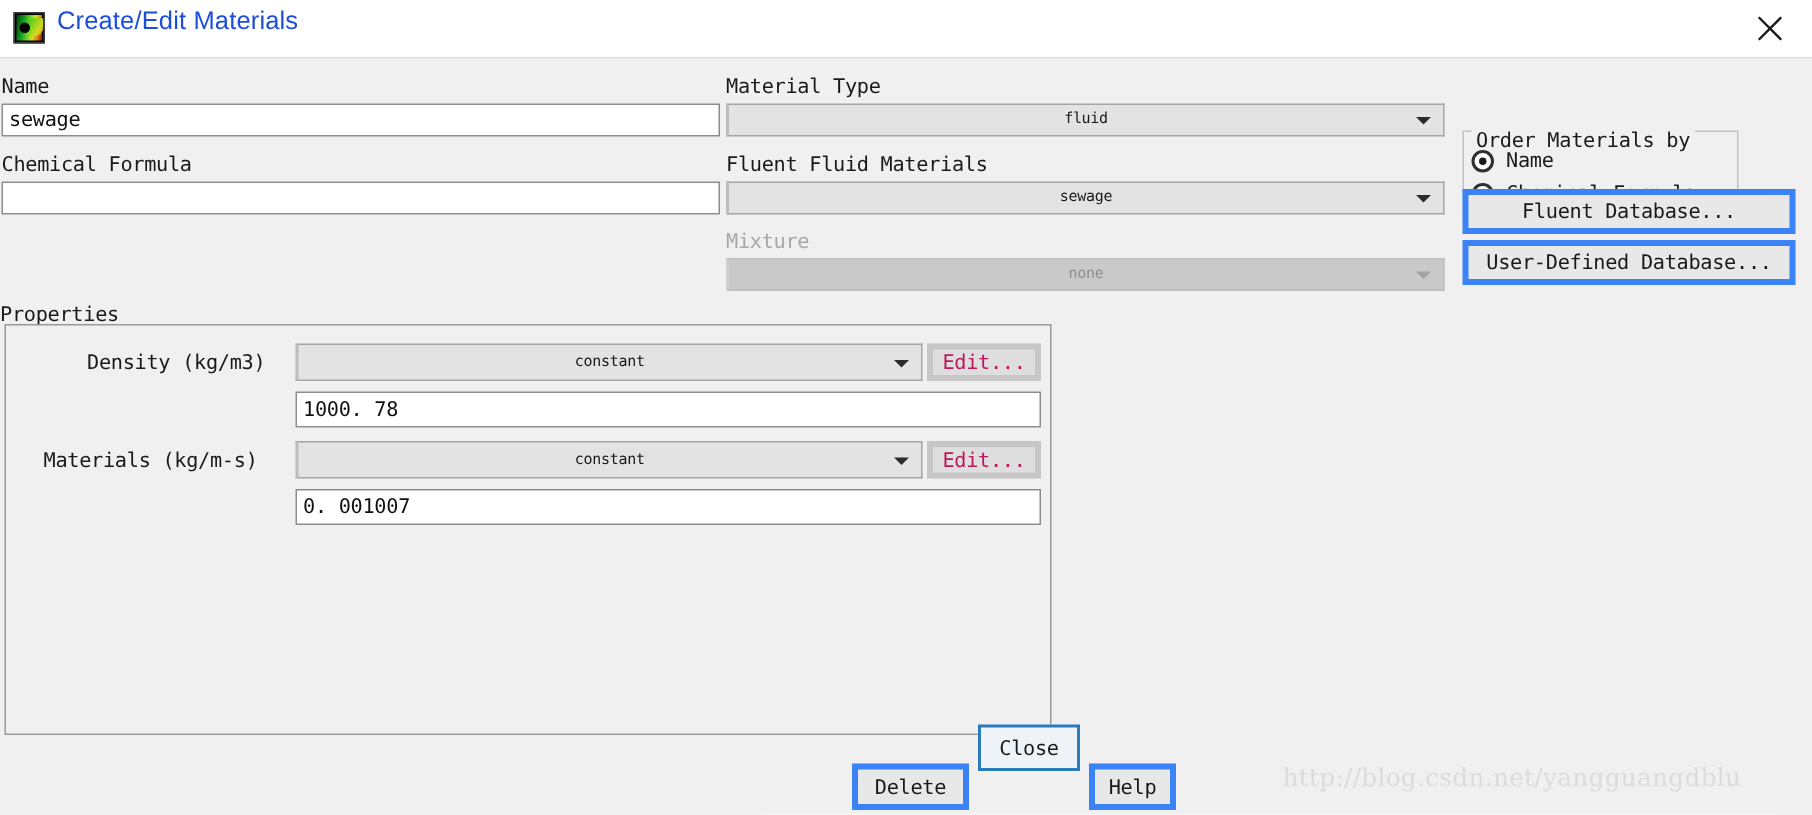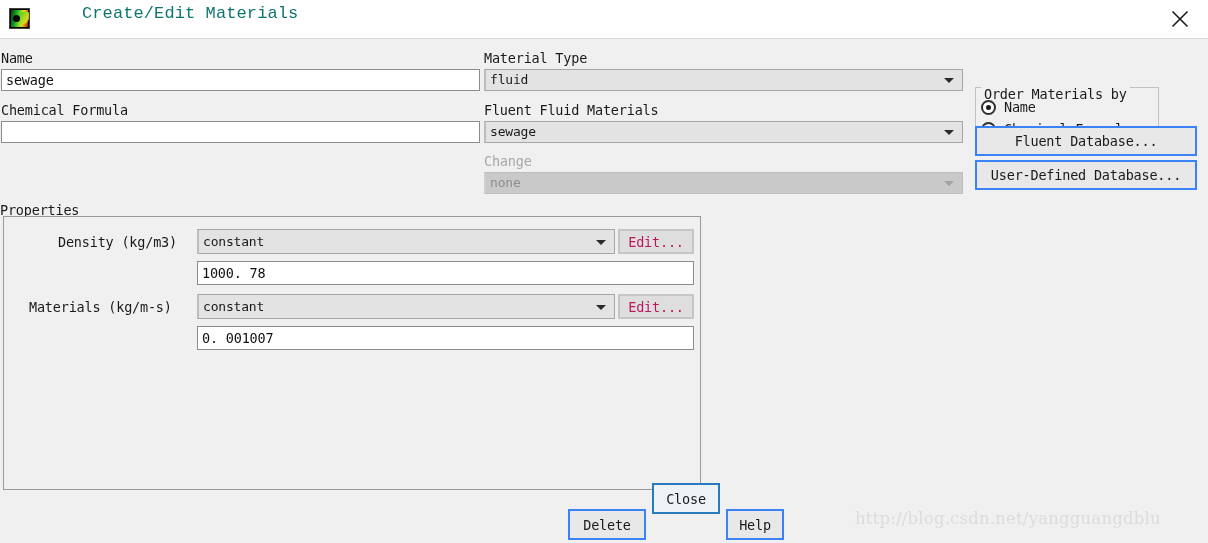--- a/index.html
+++ b/index.html
@@ -46,25 +46,24 @@
     position: absolute; left: 8px; top: 3px;
     width: 11px; height: 12px;
     border-radius: 50% 10% 50% 10%;
     background: linear-gradient(120deg, #1ec81e, #d8e020 70%, #e0880f);
     opacity: .92;
   }
   #window-title {
     position: absolute;
     left: 38px; top: 4px;
     font-size: 17px;
-    color: #0f766e;
-    font-family: Liberation Mono, monospace;
+    color: #1d4ed8;
+    font-family: Liberation Sans, sans-serif;
     letter-spacing: .1px;
     white-space: nowrap;
-    margin-left: 44px;
   }
   #close-window {
     position: absolute;
     right: 6px; top: 2px;
     width: 44px; height: 32px;
     cursor: default;
   }
   #close-window svg { position:absolute; left:13px; top:8px; }
   #titlebar-sep {
     position: absolute;
@@ -106,26 +105,27 @@
     white-space: nowrap;
   }
 
   .combo {
     position: absolute;
     background: #e3e3e3;
     border: 1px solid #a6a6a6;
     border-left: 2px solid #bdbdbd;
     box-sizing: border-box;
     font-family: "DejaVu Sans Mono", "Liberation Mono", monospace;
-    font-size: 13px;
+    font-size: 10px;
     color: #1a1a1a;
     padding: 0 4px;
     letter-spacing: -0.2px;
     overflow: hidden;
     white-space: nowrap;
+    text-align: center;
   }
   .combo .arrow {
     position: absolute;
     right: 8px; top: 50%;
     margin-top: -2px;
     width: 0; height: 0;
     border-left: 5px solid transparent;
     border-right: 5px solid transparent;
     border-top: 5px solid #2b2b2b;
   }
@@ -133,21 +133,21 @@
     background: #c9c9c9;
     border-color: #bdbdbd;
     border-left-color: #cfcfcf;
     color: #8e8e8e;
   }
   .combo.disabled .arrow { border-top-color: #a3a3a3; }
 
   .btn {
     position: absolute;
     background: #e8e8e8;
-    border: 2px solid #3b82f6;
+    border: 4px solid #3b82f6;
     box-sizing: border-box;
     font-family: "DejaVu Sans Mono", "Liberation Mono", monospace;
     font-size: 13.5px;
     color: #1a1a1a;
     letter-spacing: -0.2px;
     display: flex;
     align-items: center;
     justify-content: center;
     white-space: nowrap;
     cursor: default;
@@ -252,21 +252,21 @@
     <span>fluid</span>
     <span class="arrow"></span>
   </div>
 
   <div class="flabel" style="position:absolute;left:484px;top:63px;">Fluent Fluid Materials</div>
   <div class="combo" style="left:484px;top:82px;width:479px;height:22px;line-height:20px;">
     <span>sewage</span>
     <span class="arrow"></span>
   </div>
 
-  <div class="flabel dim" style="position:absolute;left:484px;top:114px;">Change</div>
+  <div class="flabel dim" style="position:absolute;left:484px;top:114px;">Mixture</div>
   <div class="combo disabled" style="left:484px;top:133px;width:479px;height:22px;line-height:20px;">
     <span>none</span>
     <span class="arrow"></span>
   </div>
 
   <div id="order-group"></div>
   <div id="order-group-title" class="flabel">Order Materials by</div>
 
   <div class="radio-row" style="left:981px;top:60px;">
     <span class="radio checked"></span>

